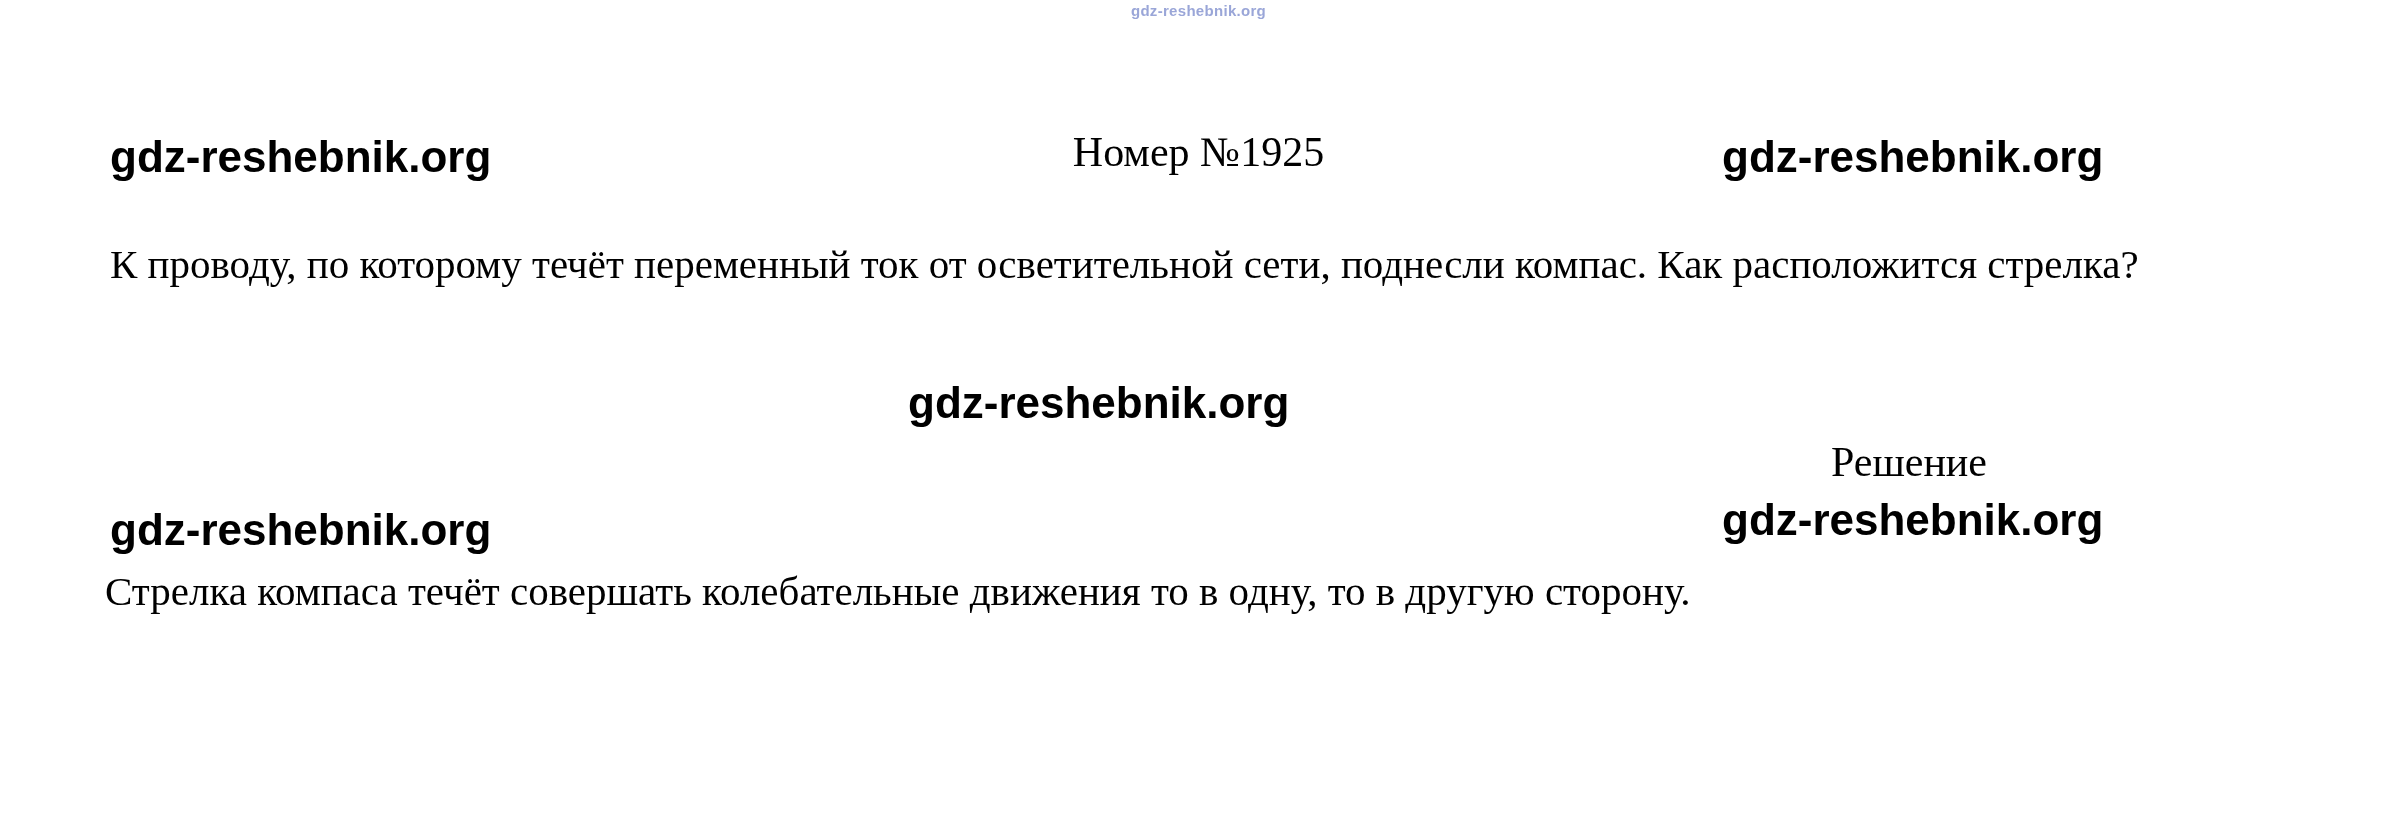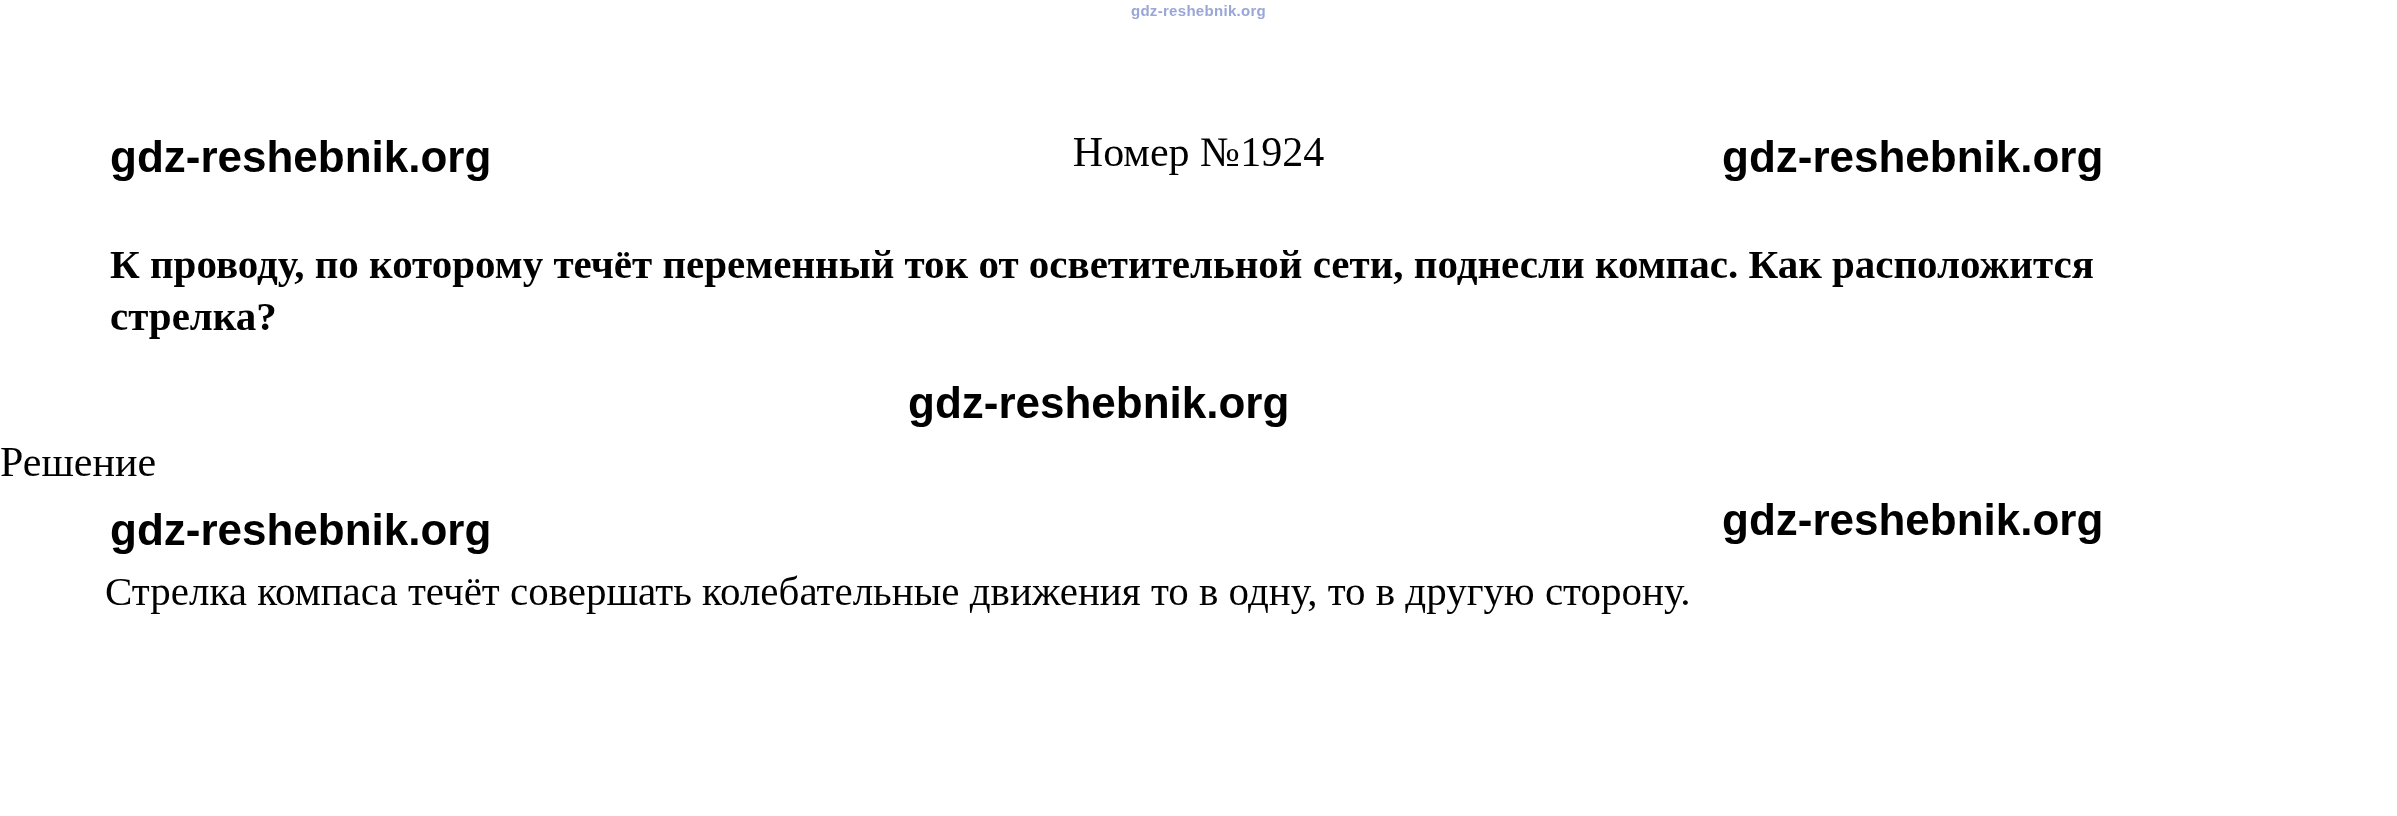--- a/index.html
+++ b/index.html
@@ -70,28 +70,27 @@
     font-family: "Liberation Serif", serif;
   }
   .task-text {
     position: absolute;
     left: 110px;
     top: 238px;
     width: 2130px;
     font-size: 41px;
     line-height: 1.28;
     font-family: "Liberation Serif", serif;
-    font-weight: bold;
   }
   .solution-title {
     position: absolute;
     left: 0;
     top: 438px;
     width: 1987px;
-    text-align: left;
+    text-align: right;
     font-size: 42px;
     font-family: "Liberation Serif", serif;
   }
   .solution-text {
     position: absolute;
     left: 105px;
     top: 565px;
     width: 2180px;
     font-size: 41px;
     line-height: 1.28;
@@ -100,21 +99,21 @@
 </style>
 </head>
 <body>
 
 <div class="page">
 
   <div class="top-watermark">gdz-reshebnik.org</div>
 
   <div class="wm wm-left-top">gdz-reshebnik.org</div>
 
-  <div class="task-title">Номер №1924</div>
+  <div class="task-title">Номер №1925</div>
 
   <div class="wm wm-right-top">gdz-reshebnik.org</div>
 
   <div class="task-text">К проводу, по которому течёт переменный ток от осветительной сети, поднесли компас. Как расположится стрелка?</div>
 
   <div class="wm wm-center-mid">gdz-reshebnik.org</div>
 
   <div class="solution-title">Решение</div>
 
   <div class="wm wm-left-bottom">gdz-reshebnik.org</div>

